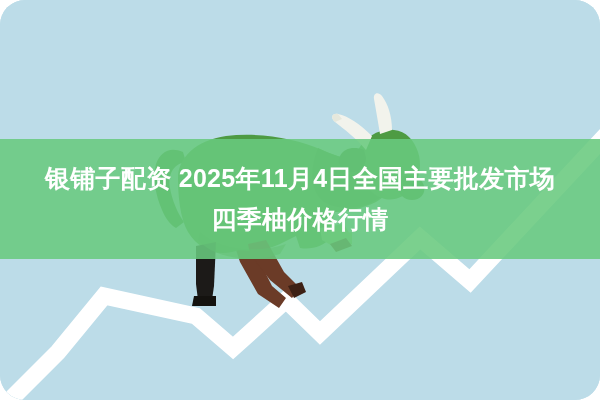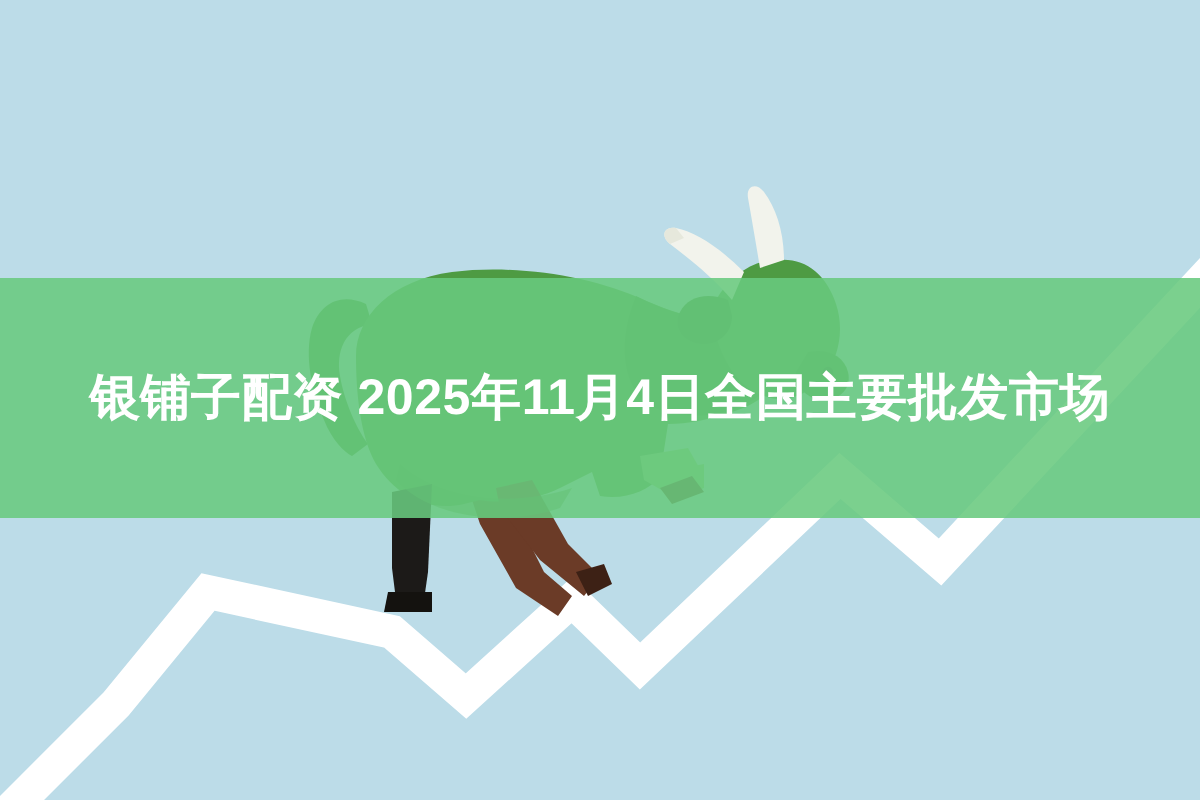--- a/index.html
+++ b/index.html
@@ -11,20 +11,21 @@
   body {
     font-family: "Liberation Sans", "DejaVu Sans", sans-serif;
   }
 
   #poster {
     position: relative;
     width: 600px;
     height: 400px;
     overflow: hidden;
     background: #bcdce8;
+    border-radius: 25px;
   }
 
   
   .layer {
     position: absolute;
     left: 0;
     top: 0;
     width: 600px;
     height: 400px;
     display: block;
@@ -132,15 +133,16 @@
 
     <path fill="#8fc97f" d="M320 228 L344 224 L352 238 L336 248 L322 240 Z"></path>
     <path fill="#5e3320" d="M330 244 L346 238 L352 246 L336 252 Z"></path>
 
     <path fill="#3f8a37" opacity="0.55" d="M200 232 C220 250 256 254 286 244 L280 254
              C250 264 214 258 198 240 Z"></path>
   </svg>
 
   <div id="title-band">
     <div class="tline">银铺子配资 2025年11月4日全国主要批发市场</div>
+    <div class="tline">四季柚价格行情</div>
   </div>
 
 </div>
 
 </body></html>

